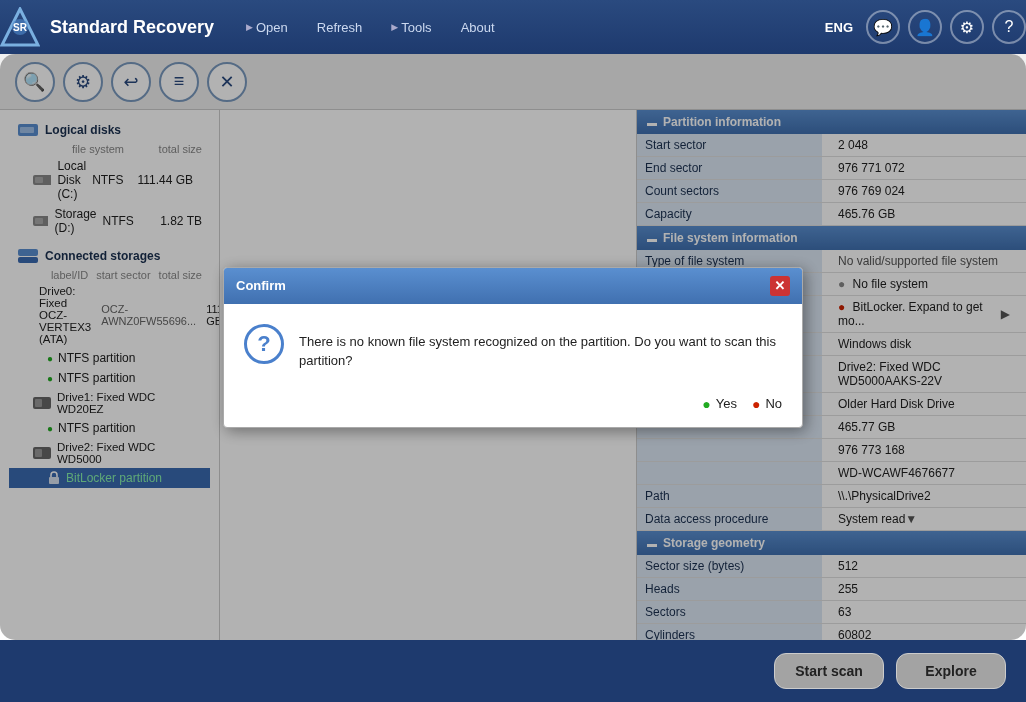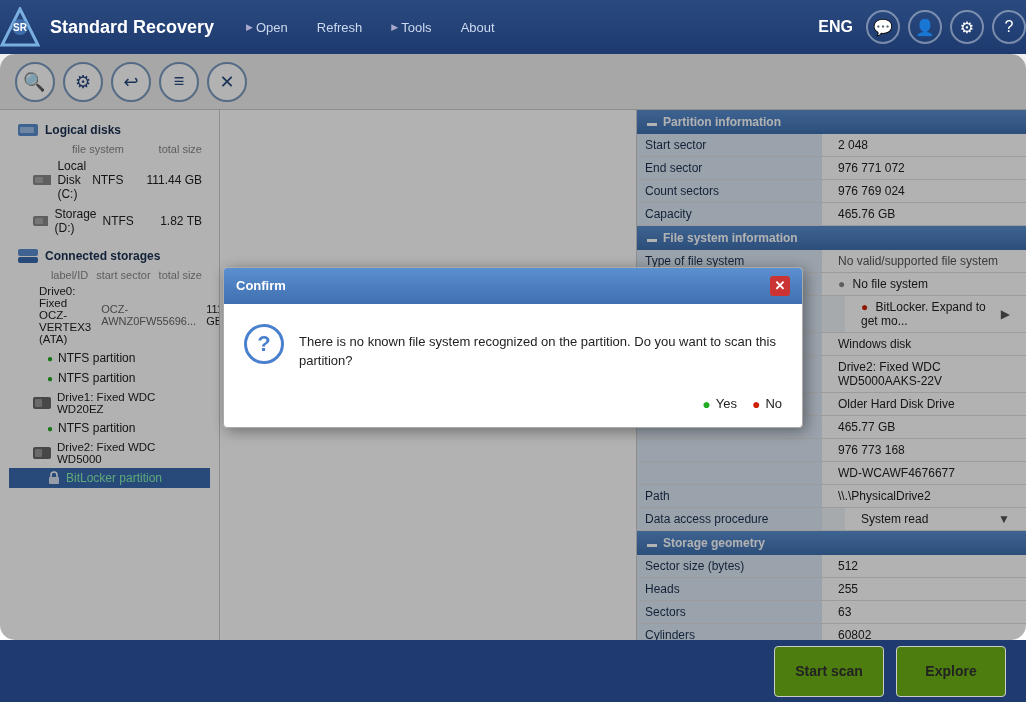--- a/index.html
+++ b/index.html
@@ -46,21 +46,21 @@
       gap: 3px;
     }
     .menu-arrow { font-size: 9px; color: #aac; }
     .header-right {
       display: flex;
       align-items: center;
       gap: 8px;
     }
     .lang-badge {
       color: white;
-      font-size: 16px;
+      font-size: 13px;
       font-weight: bold;
       margin-right: 5px;
     }
     .header-btn {
       width: 34px;
       height: 34px;
       border-radius: 50%;
       border: 2px solid rgba(255,255,255,0.4);
       background: transparent;
       color: white;
@@ -174,41 +174,39 @@
       background: white;
       font-size: 12px;
       color: #222;
     }
     .info-value.no-valid { color: #555; }
     .dot-gray { color: #888; margin-right: 4px; }
     .dot-red { color: #cc2200; margin-right: 4px; }
     .info-value.with-arrow {
       display: flex;
       align-items: center;
-      justify-content: space-between;
-      margin-left: 23px;
     }
     .dropdown-arrow { color: #555; cursor: pointer; }
 
     
     .bottom-bar {
       background: #1e3a6e;
       height: 62px;
       display: flex;
       align-items: center;
       justify-content: flex-end;
       padding: 0 20px;
       gap: 12px;
     }
     .bottom-btn {
       width: 110px;
-      height: 51px;
-      background: #4d7c0f;
+      height: 36px;
+      background: #a3a3a3;
       border: 1px solid #ccc;
-      border-radius: 4px;
+      border-radius: 12px;
       font-size: 14px;
       color: #222;
       cursor: pointer;
       font-weight: bold;
     }
 
     
     .overlay {
       position: fixed;
       top: 54px;
@@ -377,21 +375,21 @@
       <span style="margin-right:8px;margin-left:32px;">file system</span>
       <span style="width:70px;text-align:right">total size</span>
     </div>
     <div class="drive-item">
       <svg width="20" height="14">
         <rect x="0" y="2" width="20" height="10" rx="2" fill="#888"></rect>
         <rect x="2" y="4" width="8" height="6" rx="1" fill="#aaa"></rect>
       </svg>
       <span style="flex:1">Local Disk (C:)</span>
       <span style="margin-right:8px;">NTFS</span>
-      <span style="width:70px;text-align:right">111.44 GB</span>
+      <span style="width:70px;">111.44 GB</span>
     </div>
     <div class="drive-item">
       <svg width="20" height="14">
         <rect x="0" y="2" width="20" height="10" rx="2" fill="#888"></rect>
         <rect x="2" y="4" width="8" height="6" rx="1" fill="#aaa"></rect>
       </svg>
       <span style="flex:1">Storage (D:)</span>
       <span style="margin-right:8px;">NTFS</span>
       <span style="width:70px;text-align:right">1.82 TB</span>
     </div>

